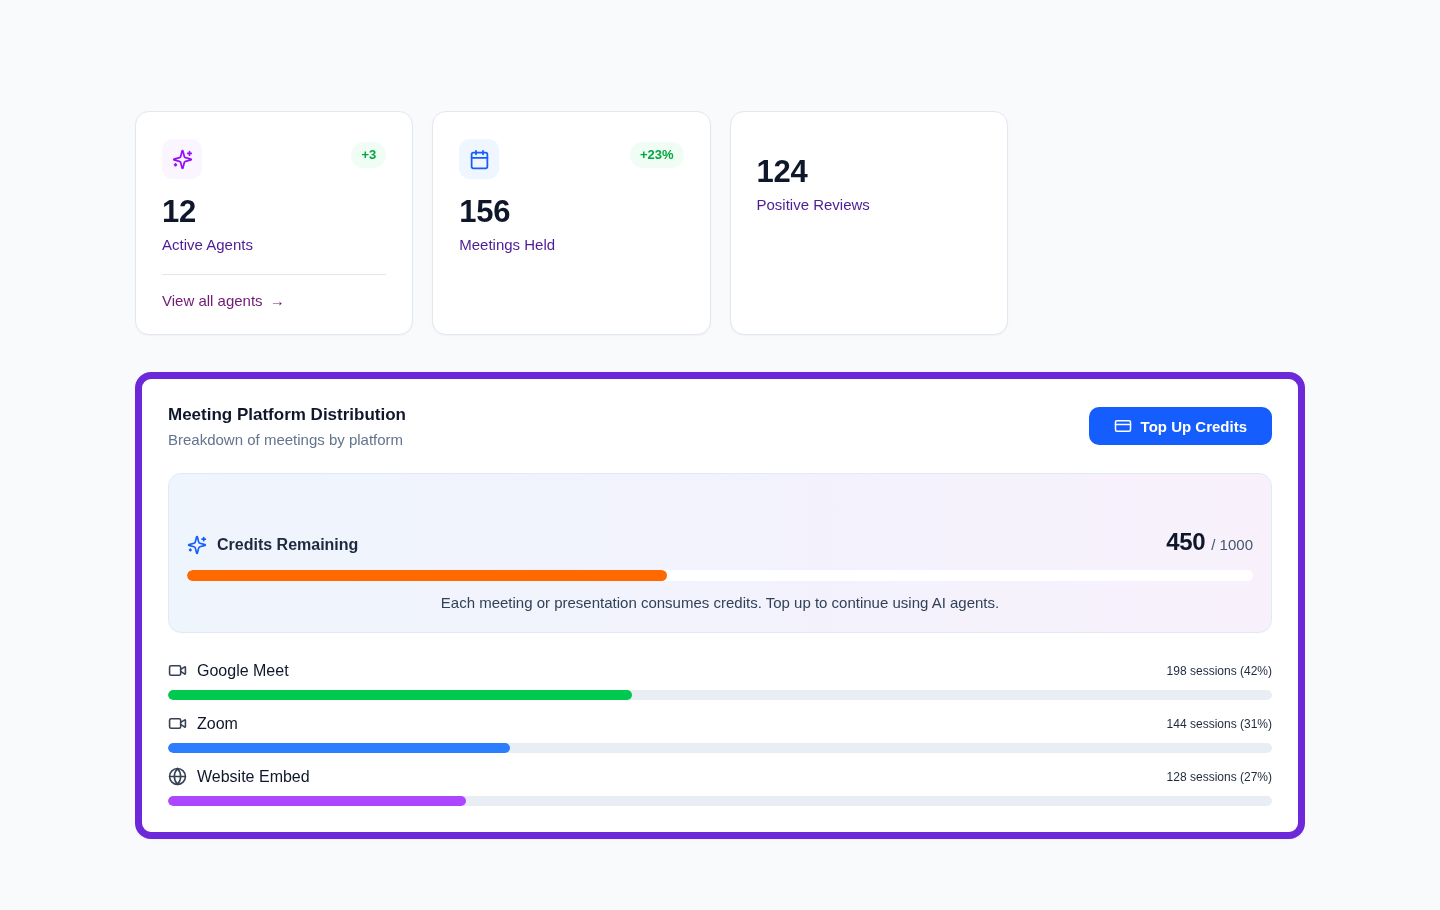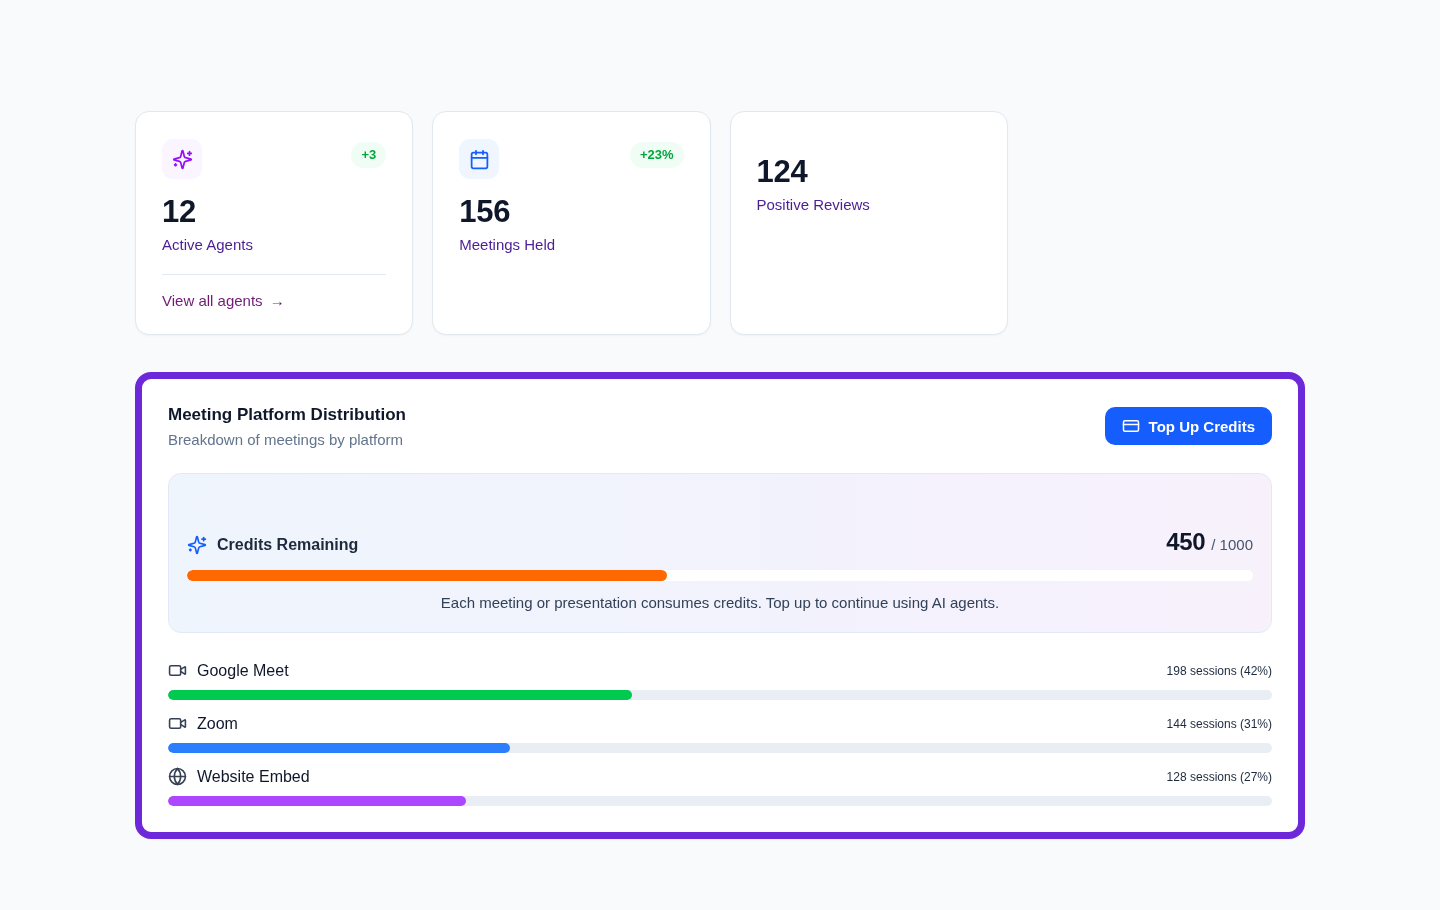--- a/index.html
+++ b/index.html
@@ -17,21 +17,21 @@
   .stat-value{font-size:31px;font-weight:700;color:#0f172b;margin-top:16px;letter-spacing:-.3px;line-height:1.1;}
   .stat-label{font-size:15px;color:#4c1d95;margin-top:7px;}
   .divider{border-top:1px solid #e2e8f0;margin-top:21px;}
   .card-link{display:inline-flex;align-items:center;gap:7px;color:#701a75;font-size:15px;font-weight:500;margin-top:17px;text-decoration:none;cursor:pointer;}
 
   
   .panel{margin-top:37px;background:#ffffff;border:7px solid #6d28d9;border-radius:16px;padding:26px;box-shadow:0 1px 2px rgba(15,23,42,.04);box-sizing:border-box;}
   .panel-head{display:flex;justify-content:space-between;align-items:flex-start;}
   .panel-title{font-size:17px;font-weight:700;color:#0f172b;}
   .panel-subtitle{font-size:15px;color:#62748e;margin-top:6px;}
-  .topup-btn{display:inline-flex;align-items:center;gap:9px;background:#155dfc;color:#ffffff;font-size:15px;font-weight:600;border:none;border-radius:10px;padding:10px 17px;cursor:pointer;margin-top:2px;}
+  .topup-btn{display:inline-flex;align-items:center;gap:9px;background:#155dfc;color:#ffffff;font-size:15px;font-weight:600;border:none;border-radius:10px;padding:10px 25px;cursor:pointer;margin-top:2px;}
   .topup-btn svg{width:18px;height:18px;display:block;}
 
   .credits-panel{margin-top:25px;border:1px solid #e2e9f6;border-radius:13px;background:linear-gradient(90deg,#eff5fd 0%,#f3f2fc 60%,#f8f1fc 100%);padding:19px 18px 21px;}
   .credits-head{display:flex;justify-content:space-between;align-items:center;}
   .credits-title-wrap{display:flex;align-items:center;gap:10px;color:#155dfc;margin-top:40px;}
   .credits-icon svg{width:20px;height:20px;display:block;}
   .credits-title{font-size:16px;font-weight:600;color:#1d293d;}
   .credits-amount{display:flex;align-items:baseline;gap:6px;}
   .credits-value{font-size:24px;font-weight:700;color:#0f172b;letter-spacing:-.3px;margin-top:35px;}
   .credits-total{font-size:15px;color:#45556c;}

